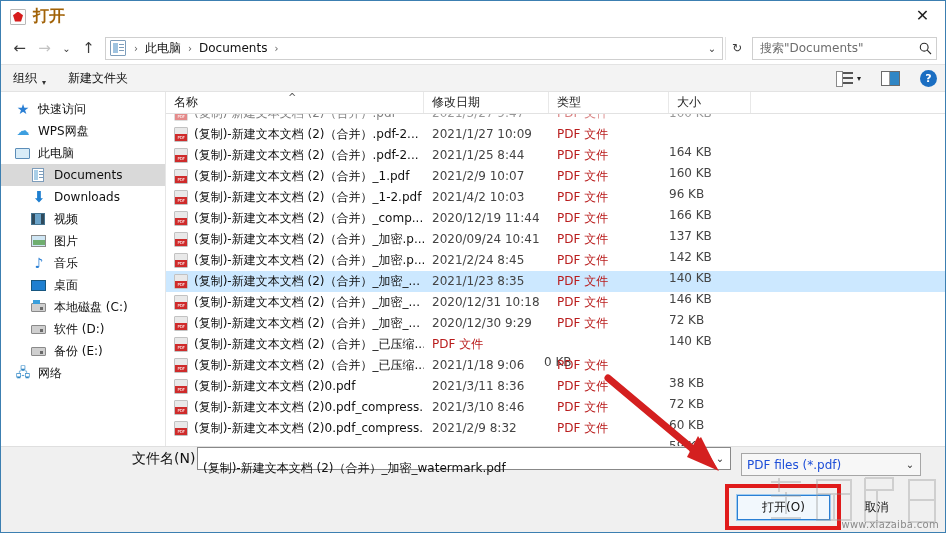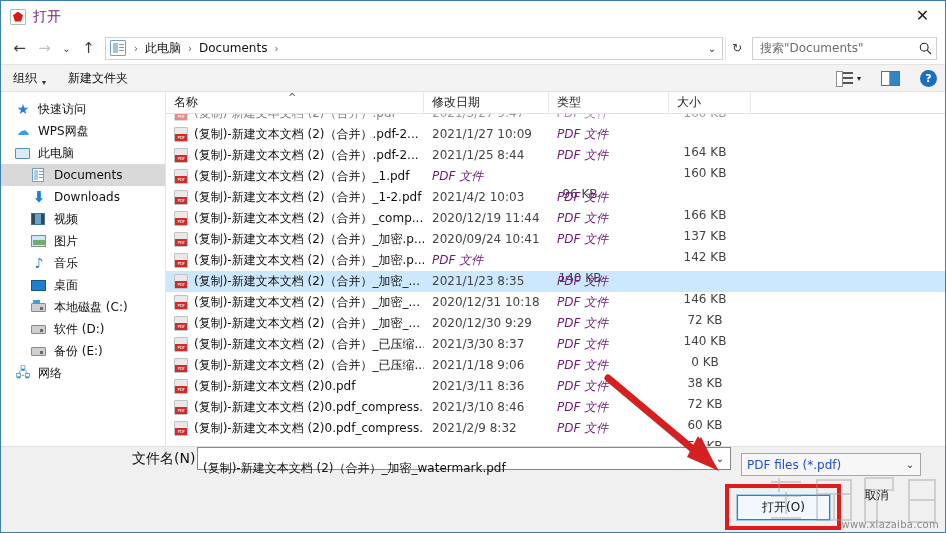--- a/index.html
+++ b/index.html
@@ -22,21 +22,21 @@
   }
   .title-icon{
     width:16px;height:16px;margin-left:9px;margin-right:7px;
     position:relative;border:1px solid #b8b8b8;border-radius:1px;
     background:#fdfdfd;box-sizing:border-box;
   }
   .title-icon:after{
     content:"";position:absolute;left:2px;top:2px;width:10px;height:10px;
     background:#d61b1b;clip-path:polygon(50% 0,100% 38%,80% 100%,20% 100%,0 38%);
   }
-  .title-text{font-size:14px;color:#701a75;}
+  .title-text{font-size:16px;color:#a16207;font-weight:bold;}
   .win-close{
     position:absolute;right:0;top:0;width:45px;height:30px;
     display:flex;align-items:center;justify-content:center;
     font-size:16px;color:#222;line-height:1;
   }
   
   .navbar{
     height:32px;flex:0 0 32px;display:flex;align-items:center;
     background:#ffffff;padding:0 8px 0 6px;box-sizing:border-box;
   }
@@ -202,22 +202,22 @@
   .row.clipped{height:10px;overflow:hidden;align-items:flex-end;opacity:.55;}
   .cell{
     font-size:12px;box-sizing:border-box;white-space:nowrap;overflow:hidden;
     height:21px;line-height:21px;
   }
   .cell.name{
     width:258px;flex:0 0 258px;display:flex;align-items:center;color:#111;
     padding-left:8px;
   }
   .cell.date{width:125px;flex:0 0 125px;color:#444;padding-left:8px;}
-  .cell.type{width:120px;flex:0 0 120px;color:#701a75;padding-left:8px;font-style:italic;}
-  .cell.size{width:82px;flex:0 0 82px;color:#444;text-align:center;padding-right:10px;margin-top:36px;}
+  .cell.type{width:120px;flex:0 0 120px;color:#b91c1c;padding-left:8px;}
+  .cell.size{width:82px;flex:0 0 82px;color:#444;text-align:left;padding-right:10px;margin-top:36px;}
   .pdf-ico{
     width:14px;height:15px;flex:0 0 14px;margin-right:6px;position:relative;
     background:#fff;border:1px solid #c2c2c2;box-sizing:border-box;border-radius:1px;
   }
   .pdf-ico:before{
     content:"";position:absolute;left:0;top:0;right:0;height:6px;background:#e9e9e9;
   }
   .pdf-ico:after{
     content:"PDF";position:absolute;left:0;right:0;bottom:0;height:7px;
     background:#cf2b2b;color:#fff;font-size:4px;line-height:7px;text-align:center;
@@ -252,21 +252,21 @@
   .ft-select .dd{width:20px;flex:0 0 20px;text-align:center;font-size:10px;color:#333;}
   .btn{
     position:absolute;height:25px;font-size:12px;color:#111;background:#f7f7f7;
     border:1px solid #a6a6a6;display:flex;align-items:center;justify-content:center;
     box-sizing:border-box;
   }
   .btn.primary{
     left:736px;top:494px;width:93px;border:1px solid #2a7fd4;background:#f2f8fd;
     outline:1px solid #9ecbf0;
   }
-  .btn.cancel{left:838px;top:482px;width:75px;border:1px solid transparent;background:transparent;}
+  .btn.cancel{left:838px;top:494px;width:75px;border:1px solid transparent;background:transparent;}
   
   .anno-box{
     position:absolute;left:724px;top:483px;width:116px;height:46px;
     border:4px solid #e01b1b;box-sizing:border-box;pointer-events:none;
   }
   .anno-arrow{position:absolute;left:0;top:0;pointer-events:none;}
   .watermark{
     position:absolute;right:4px;bottom:0px;width:176px;height:56px;
     pointer-events:none;opacity:.38;
   }
@@ -449,20 +449,21 @@
           </div>
           <div class="cell date">2021/1/25 8:44</div>
           <div class="cell type">PDF 文件</div>
           <div class="cell size">160 KB</div>
         </div>
         <div class="row">
           <div class="cell name">
             <span class="pdf-ico"></span>
             <span>(复制)-新建文本文档 (2)（合并）_1.pdf</span>
           </div>
+          <div class="cell date">2021/2/9 10:07</div>
           <div class="cell type">PDF 文件</div>
           <div class="cell size">96 KB</div>
         </div>
         <div class="row">
           <div class="cell name">
             <span class="pdf-ico"></span>
             <span>(复制)-新建文本文档 (2)（合并）_1-2.pdf</span>
           </div>
           <div class="cell date">2021/4/2 10:03</div>
           <div class="cell type">PDF 文件</div>
@@ -484,20 +485,21 @@
           </div>
           <div class="cell date">2020/09/24 10:41</div>
           <div class="cell type">PDF 文件</div>
           <div class="cell size">142 KB</div>
         </div>
         <div class="row">
           <div class="cell name">
             <span class="pdf-ico"></span>
             <span>(复制)-新建文本文档 (2)（合并）_加密.p...</span>
           </div>
+          <div class="cell date">2021/2/24 8:45</div>
           <div class="cell type">PDF 文件</div>
           <div class="cell size">140 KB</div>
         </div>
         <div class="row selected">
           <div class="cell name">
             <span class="pdf-ico"></span>
             <span>(复制)-新建文本文档 (2)（合并）_加密_...</span>
           </div>
           <div class="cell date">2021/1/23 8:35</div>
           <div class="cell type">PDF 文件</div>
@@ -519,21 +521,20 @@
           </div>
           <div class="cell date">2020/12/30 9:29</div>
           <div class="cell type">PDF 文件</div>
           <div class="cell size">140 KB</div>
         </div>
         <div class="row">
           <div class="cell name">
             <span class="pdf-ico"></span>
             <span>(复制)-新建文本文档 (2)（合并）_已压缩...</span>
           </div>
-          <div class="cell date">2021/3/30 8:37</div>
           <div class="cell type">PDF 文件</div>
           <div class="cell size">0 KB</div>
         </div>
         <div class="row">
           <div class="cell name">
             <span class="pdf-ico"></span>
             <span>(复制)-新建文本文档 (2)（合并）_已压缩...</span>
           </div>
           <div class="cell date">2021/1/18 9:06</div>
           <div class="cell type">PDF 文件</div>

